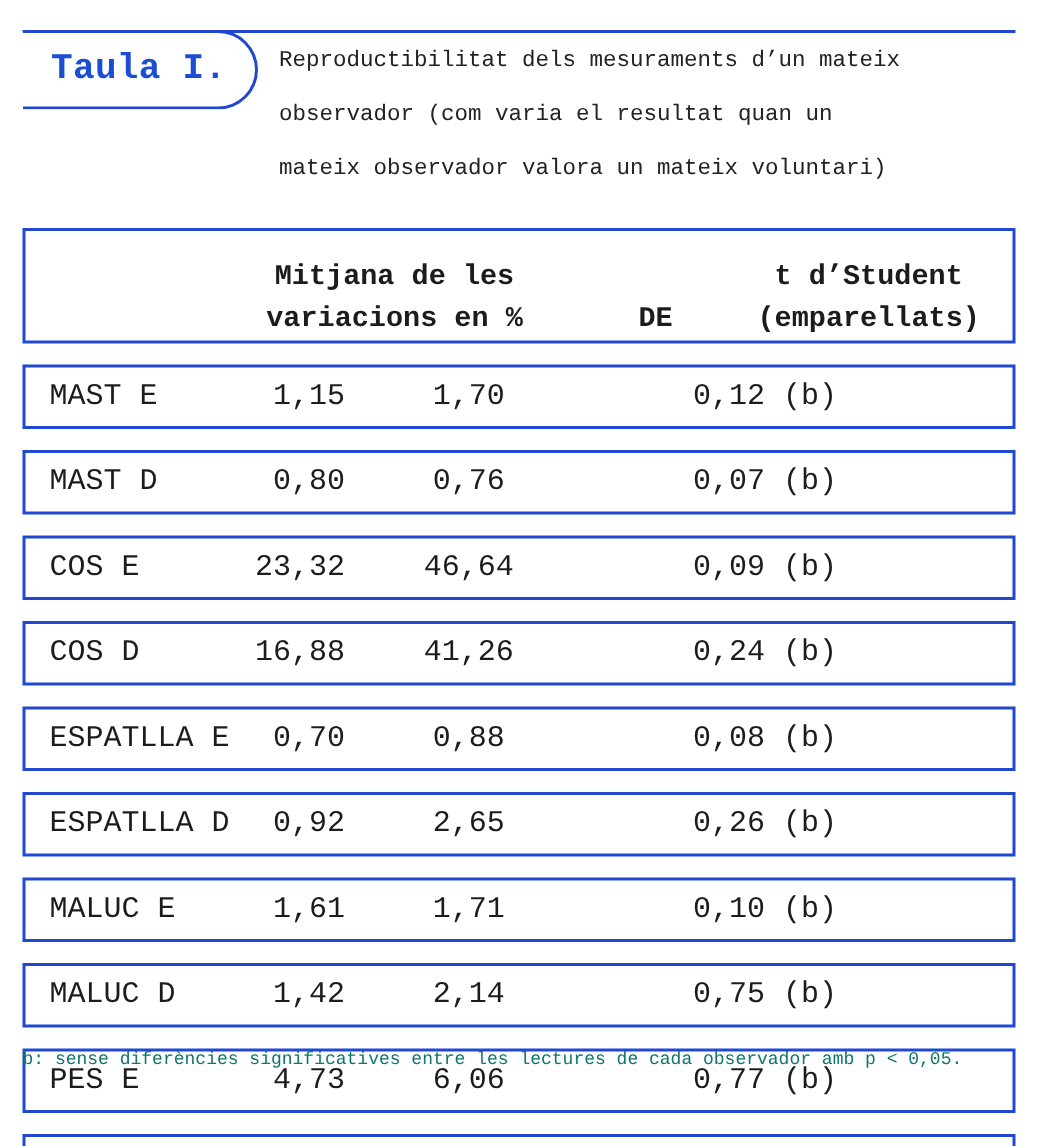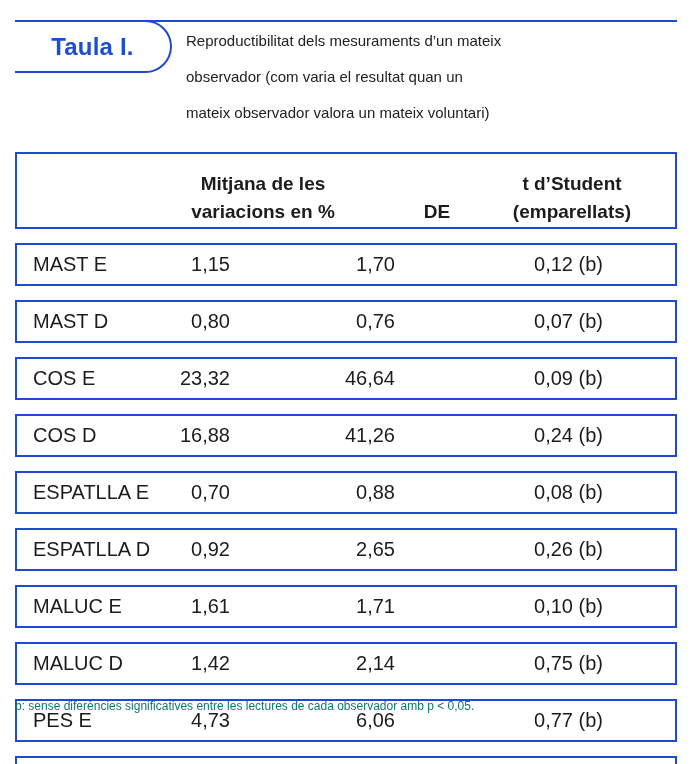--- a/index.html
+++ b/index.html
@@ -1,21 +1,21 @@
 <!DOCTYPE html>
 <html><head>
 <meta charset="utf-8">
 <style>
   html, body { margin: 0; padding: 0; background: #ffffff; }
   .page {
     position: relative;
     width: 699px;
     height: 764px;
     background: #ffffff;
-    font-family: Liberation Sans, sans-serif;
+    font-family: Liberation Mono, monospace;
     color: #1c1c1c;
     overflow: hidden;
   }
   
   .top-rule {
     position: absolute;
     left: 15px; top: 20px;
     width: 662px; height: 0;
     border-top: 2px solid #2148d1;
   }
@@ -71,22 +71,22 @@
   .data-row {
     margin-top: 14px;
     height: 43px;
     grid-template-columns: 140px 73px 165px 1fr;
     align-items: center;
     font-size: 20px;
   }
   .cell { white-space: nowrap; }
   .cell.c1 { padding-left: 16px; }
   .cell.c2 { text-align: right; }
-  .cell.c3 { text-align: right; }
-  .cell.c4 { text-align: center; padding-left: 67px; }
+  .cell.c3 { text-align: center; }
+  .cell.c4 { text-align: left; padding-left: 67px; }
   
   .footnotes {
     position: absolute;
     left: 15px; top: 691px;
     width: 670px;
     font-size: 12px;
     line-height: 30px;
     color: #0f766e;
     white-space: nowrap;
   }

